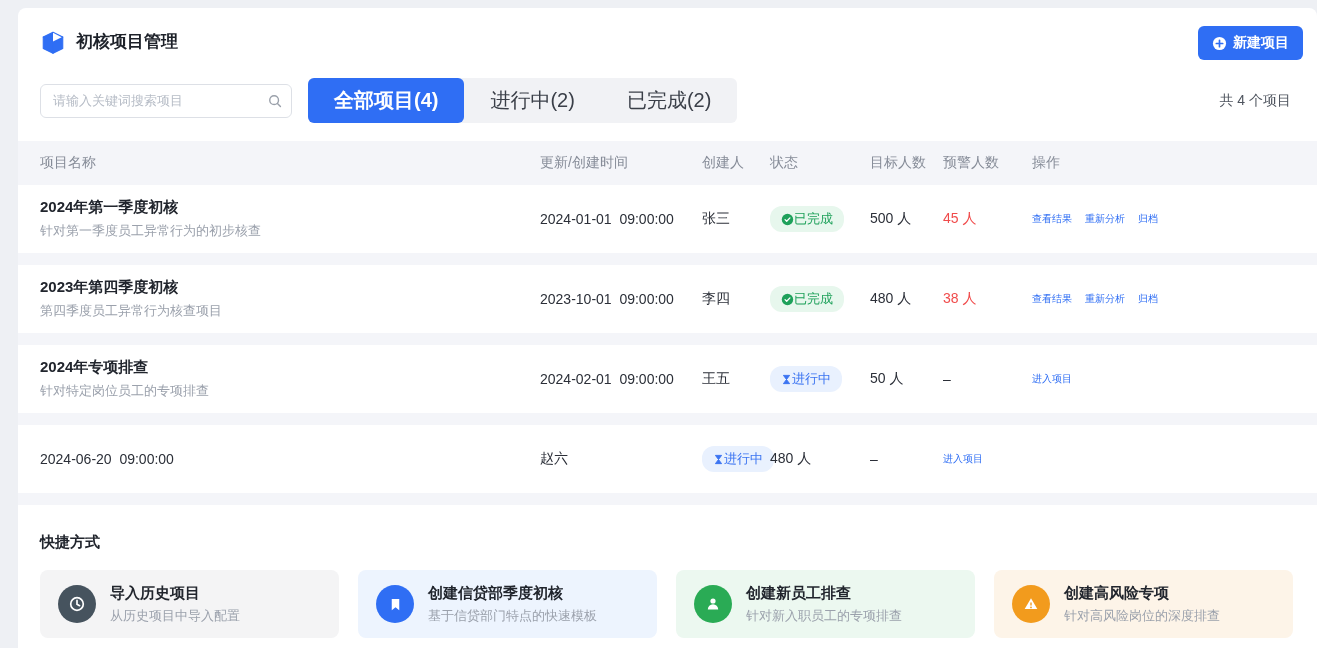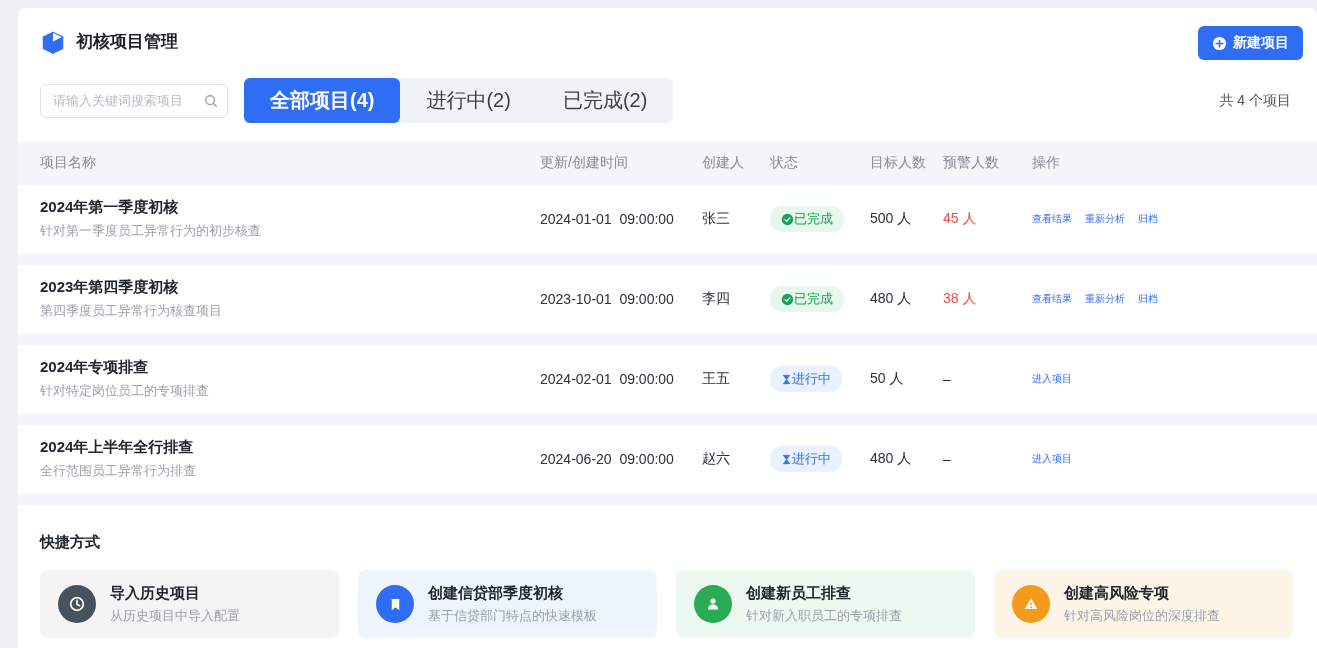--- a/index.html
+++ b/index.html
@@ -24,21 +24,21 @@
   }
   .header-left { display:flex; align-items:flex-start; gap:10px;font-family:Liberation Mono, monospace; }
   .app-title { font-size:17px; font-weight:700; color:#1d2129; margin:0; }
   .btn-primary {
     background:#2f6ef4; color:#fff; border:none; border-radius:6px;
     padding:8px 14px; font-size:14px; font-weight:600;
     display:flex; align-items:center; gap:6px; cursor:pointer;
   }
   
   .toolbar { display:flex; align-items:center; gap:16px; padding:4px 26px 18px 22px; }
-  .search-box { position:relative; width:188px; }
+  .search-box { position:relative; width:252px; }
   .search-input {
     width:100%; height:34px; border:1px solid #dde0e6; border-radius:6px;
     padding:0 32px 0 12px; font-size:13px; color:#333; outline:none; background:#fff;
   }
   .search-input::placeholder { color:#b6bcc6; }
   .search-icon { position:absolute; right:10px; top:10px; line-height:0; }
   .tab-group { display:flex; background:#f1f2f5; border-radius:6px; }
   .tab {
     padding:9px 26px; font-size:20px; color:#3a3f48;
     background:transparent; border:none; cursor:pointer; border-radius:6px;
@@ -224,24 +224,20 @@
         </span>
       </div>
       <div class="cell">50 人</div>
       <div class="cell cell-warning">–</div>
       <div class="actions">
         <a class="link">进入项目</a>
       </div>
     </div>
 
     <div class="grid-cols t-row">
-      <div>
-        <div class="proj-name">2024年上半年全行排查</div>
-        <div class="proj-desc">全行范围员工异常行为排查</div>
-      </div>
       <div class="cell cell-time">2024-06-20  09:00:00</div>
       <div class="cell">赵六</div>
       <div>
         <span class="badge progress">
           <span style="line-height:0;">
             <svg width="11" height="11" viewBox="0 0 16 16">
                 <path d="M3.5 2h9L8 8l4.5 6h-9L8 8z" fill="#3b74f1" stroke="#3b74f1" stroke-width="1.4" stroke-linejoin="round"></path>
               </svg>
           </span>
           <span>进行中</span>

